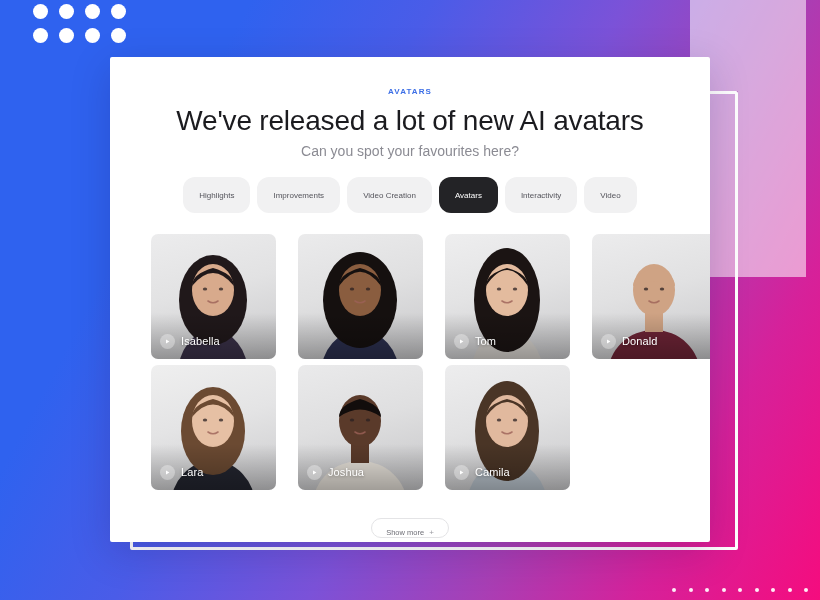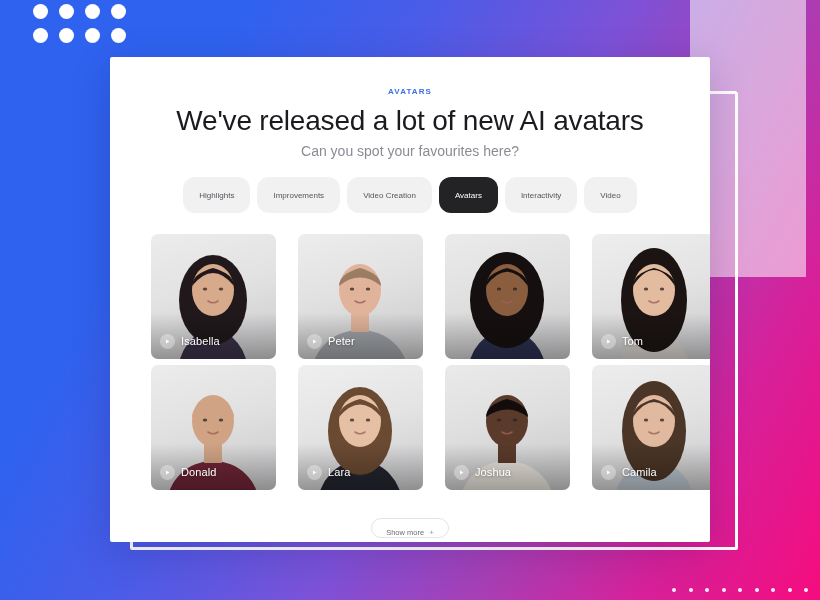--- a/index.html
+++ b/index.html
@@ -258,40 +258,20 @@
           <div style="position: absolute; left: 0px; right: 0px; bottom: 0px; height: 46px; background: linear-gradient(to top, rgba(0, 0, 0, 0.3), rgba(0, 0, 0, 0));"></div>
           <div class="avatar-footer">
             <span class="play-badge">
               <svg width="7" height="7" viewBox="0 0 7 7">
                 <path d="M2 1.4 L5.4 3.5 L2 5.6 Z" fill="#ffffff"></path>
               </svg>
             </span>
             <span class="avatar-name">Isabella</span>
           </div>
         </div>
-        <div class="avatar-card" style="background: linear-gradient(165deg, rgb(237, 237, 238) 0%, rgb(225, 225, 226) 45%, rgb(200, 200, 202) 100%);">
-          <div class="avatar-portrait"><svg width="125" height="125" viewBox="0 0 125 125">
-              <ellipse cx="62" cy="140" rx="48" ry="44" fill="#9ea1a6"></ellipse>
-              <rect x="53" y="72" width="18" height="26" fill="#e0b39a"></rect>
-              <ellipse cx="62" cy="56" rx="21" ry="26" fill="#e0b39a"></ellipse>
-              <path d="M41 52 Q62 35.2 83 52 Q83 40 62 34 Q41 40 41 52 Z" fill="#9a7d62"></path>
-              <ellipse cx="54" cy="55" rx="2.2" ry="1.6" fill="#2a2022" opacity=".75"></ellipse>
-              <ellipse cx="70" cy="55" rx="2.2" ry="1.6" fill="#2a2022" opacity=".75"></ellipse>
-              <path d="M57 67 Q62 70.5 67 67" stroke="#9c6157" stroke-width="1.6" fill="none" opacity=".8" stroke-linecap="round"></path>
-            </svg></div>
-          <div style="position: absolute; left: 0px; right: 0px; bottom: 0px; height: 46px; background: linear-gradient(to top, rgba(0, 0, 0, 0.3), rgba(0, 0, 0, 0));"></div>
-          <div class="avatar-footer">
-            <span class="play-badge">
-              <svg width="7" height="7" viewBox="0 0 7 7">
-                <path d="M2 1.4 L5.4 3.5 L2 5.6 Z" fill="#ffffff"></path>
-              </svg>
-            </span>
-            <span class="avatar-name">Peter</span>
-          </div>
-        </div>
         <div class="avatar-card" style="background: linear-gradient(165deg, rgb(235, 235, 236) 0%, rgb(224, 224, 225) 45%, rgb(199, 199, 201) 100%);">
           <div class="avatar-portrait"><svg width="125" height="125" viewBox="0 0 125 125">
               <ellipse cx="62" cy="140" rx="39" ry="44" fill="#2b2f4e"></ellipse>
               <rect x="53" y="72" width="18" height="26" fill="#8a5d3f"></rect>
               <ellipse cx="62" cy="66" rx="37" ry="48" fill="#15100f"></ellipse>
               <ellipse cx="62" cy="56" rx="21" ry="26" fill="#8a5d3f"></ellipse>
               <path d="M41 52 Q62 23.44 83 52 Q83 40 62 34 Q41 40 41 52 Z" fill="#15100f"></path>
               <ellipse cx="54" cy="55" rx="2.2" ry="1.6" fill="#2a2022" opacity=".75"></ellipse>
               <ellipse cx="70" cy="55" rx="2.2" ry="1.6" fill="#2a2022" opacity=".75"></ellipse>
               <path d="M57 67 Q62 70.5 67 67" stroke="#9c6157" stroke-width="1.6" fill="none" opacity=".8" stroke-linecap="round"></path>

